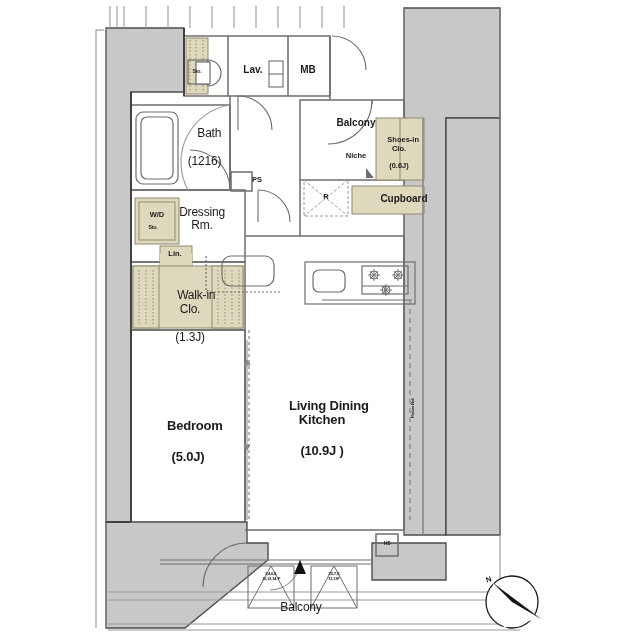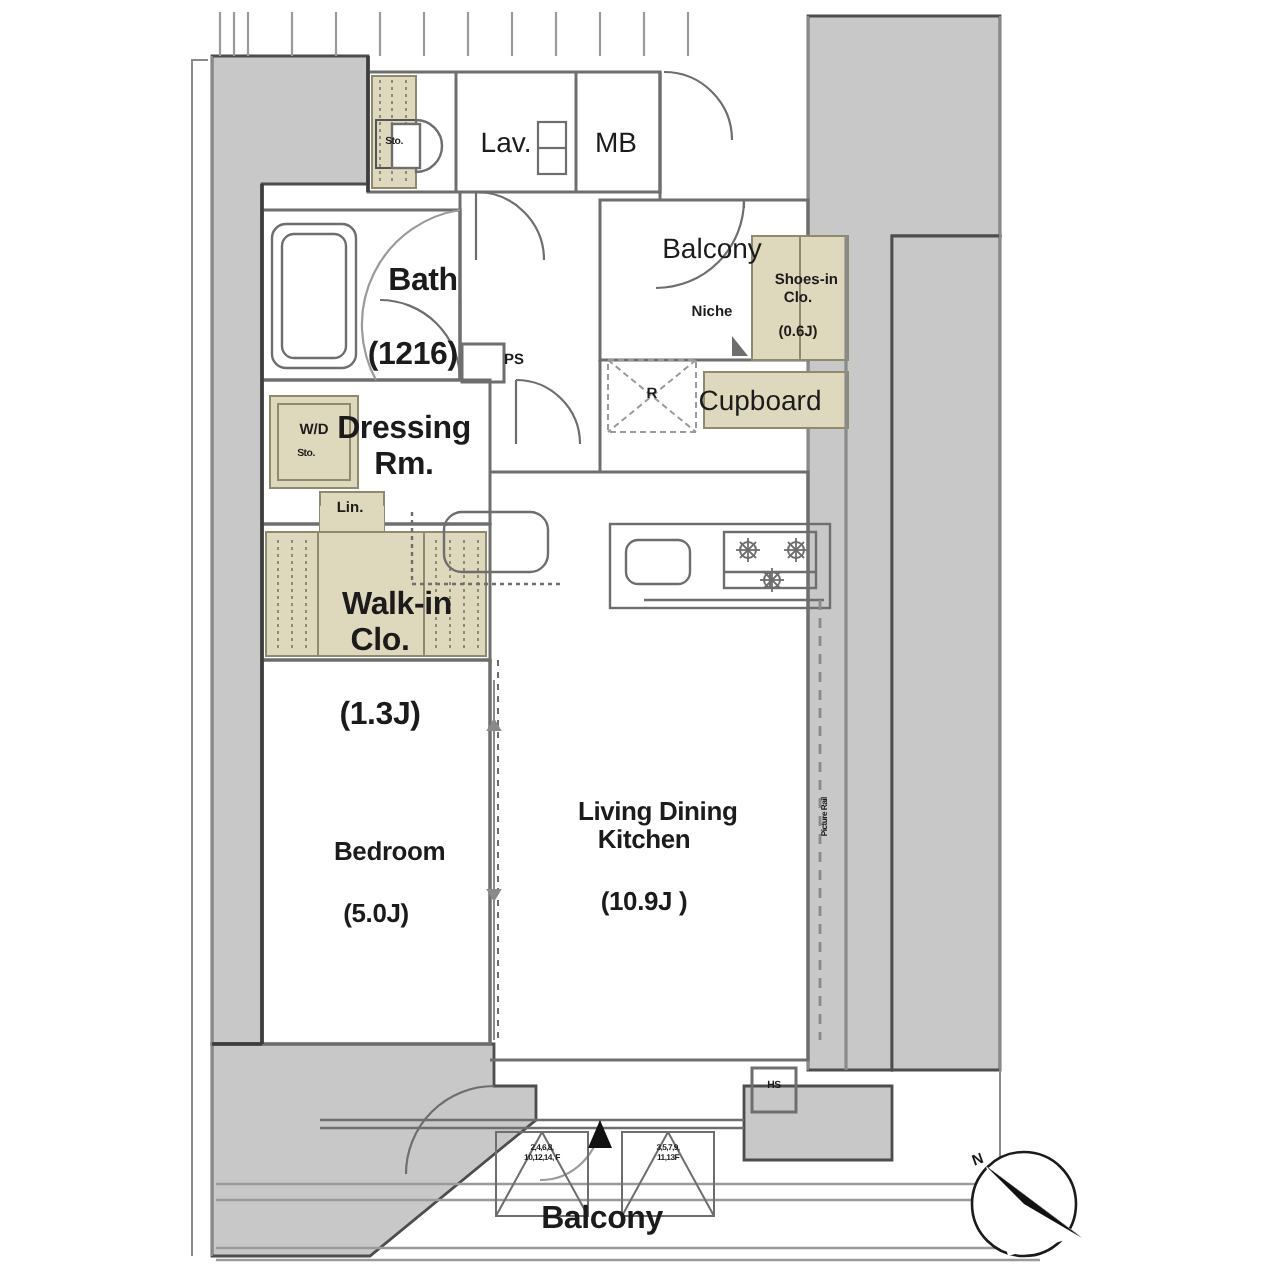--- a/index.html
+++ b/index.html
@@ -26,22 +26,22 @@
   .lbl {
     position: absolute;
     color: #1b1b1b;
     text-align: center;
     line-height: 1.12;
     white-space: pre;
     pointer-events: none;
     font-family: "Liberation Sans", sans-serif;
   }
   .lbl-room { font-size: 13px; font-weight: 600; letter-spacing: -0.2px; }
-  .lbl-room-sm { font-size: 16px; font-weight: 700; letter-spacing: -0.2px; }
-  .lbl-small { font-size: 14px; font-weight: 400; }
+  .lbl-room-sm { font-size: 12px; font-weight: 400; letter-spacing: -0.2px; }
+  .lbl-small { font-size: 10px; font-weight: 700; }
   .lbl-tiny { font-size: 7.5px; font-weight: 600; }
   .lbl-micro { font-size: 5.2px; font-weight: 600; letter-spacing: -0.25px; }
   .lbl-nano { font-size: 4.2px; font-weight: 600; letter-spacing: -0.3px; }
   .vert {
     transform-origin: 50% 50%;
     transform: rotate(-90deg);
   }
 </style>
 </head>
 <body>
@@ -330,21 +330,21 @@
   <div class="lbl lbl-small" style="left:356px; top:117px; transform:translate(-50%,0);">Balcony</div>
 
   <div class="lbl lbl-room-sm" style="left:301px; top:601px; transform:translate(-50%,0);">Balcony</div>
 
   <div class="lbl lbl-small" style="left:253px; top:64px; transform:translate(-50%,0);">Lav.</div>
 
   <div class="lbl lbl-small" style="left:308px; top:64px; transform:translate(-50%,0);">MB</div>
 
   <div class="lbl lbl-tiny" style="left:356px; top:152px; transform:translate(-50%,0);text-align:center;">Niche</div>
 
-  <div class="lbl lbl-small" style="left:380px; top:193px; transform:translate(-50%,0);">Cupboard</div>
+  <div class="lbl lbl-small" style="left:404px; top:193px; transform:translate(-50%,0);">Cupboard</div>
 
   <div class="lbl lbl-tiny" style="left:326px; top:193px; transform:translate(-50%,0);">R</div>
 
   <div class="lbl lbl-tiny" style="left:241px; top:176px; transform:translate(-50%,0);margin-left:16px;">PS</div>
 
   <div class="lbl lbl-tiny" style="left:157px; top:211px; transform:translate(-50%,0);">W/D</div>
 
   <div class="lbl lbl-tiny" style="left:175px; top:250px; transform:translate(-50%,0);">Lin.</div>
 
   <div class="lbl lbl-micro" style="left:197px; top:69px; transform:translate(-50%,0);">Sto.</div>

